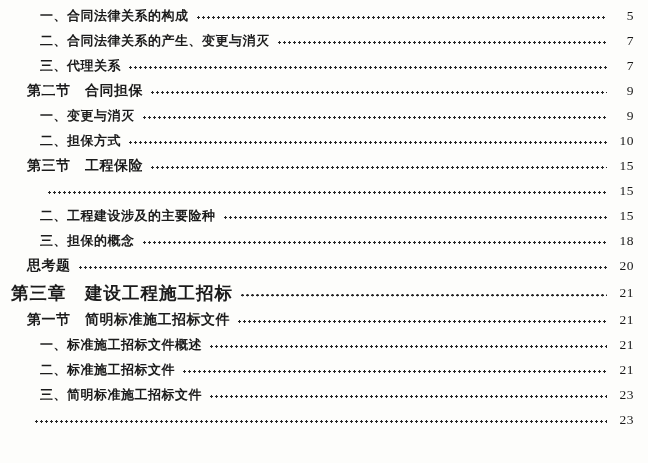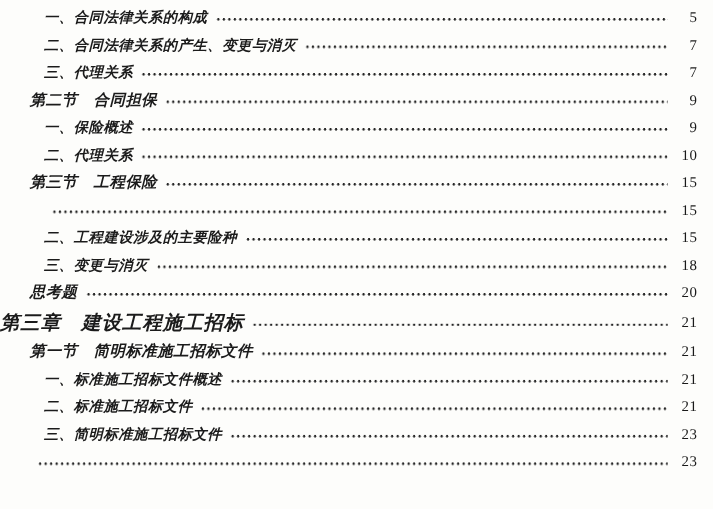--- a/index.html
+++ b/index.html
@@ -24,25 +24,25 @@
     display: flex;
     align-items: center;
     height: 25px;
     box-sizing: border-box;
     color: #1b1b1b;
   }
   .title {
     white-space: nowrap;
     font-weight: bold;
     letter-spacing: 0.5px;
-    font-style: italic;
   }
   .lvl-chapter {
     height: 28px;
     margin-top: 1px;
+    padding-left: 11px;
   }
   .lvl-chapter .title {
     font-size: 17.5px;
     letter-spacing: 1px;
   }
   .lvl-section {
     padding-left: 27px;
   }
   .lvl-section .title {
     font-size: 14px;
@@ -93,27 +93,27 @@
     <span class="page-num">7</span>
   </div>
 
   <div class="row lvl-section">
     <span class="title">第二节　合同担保</span>
     <span class="dots"></span>
     <span class="page-num">9</span>
   </div>
 
   <div class="row lvl-sub">
-    <span class="title">一、保险概述</span>
+    <span class="title">一、变更与消灭</span>
     <span class="dots"></span>
     <span class="page-num">9</span>
   </div>
 
   <div class="row lvl-sub">
-    <span class="title">二、代理关系</span>
+    <span class="title">二、担保方式</span>
     <span class="dots"></span>
     <span class="page-num">10</span>
   </div>
 
 
   <div class="row lvl-section">
     <span class="title">第三节　工程保险</span>
     <span class="dots"></span>
     <span class="page-num">15</span>
   </div>
@@ -123,21 +123,21 @@
     <span class="page-num">15</span>
   </div>
 
   <div class="row lvl-sub">
     <span class="title">二、工程建设涉及的主要险种</span>
     <span class="dots"></span>
     <span class="page-num">15</span>
   </div>
 
   <div class="row lvl-sub">
-    <span class="title">三、变更与消灭</span>
+    <span class="title">三、担保的概念</span>
     <span class="dots"></span>
     <span class="page-num">18</span>
   </div>
 
   <div class="row lvl-section">
     <span class="title">思考题</span>
     <span class="dots"></span>
     <span class="page-num">20</span>
   </div>
 

